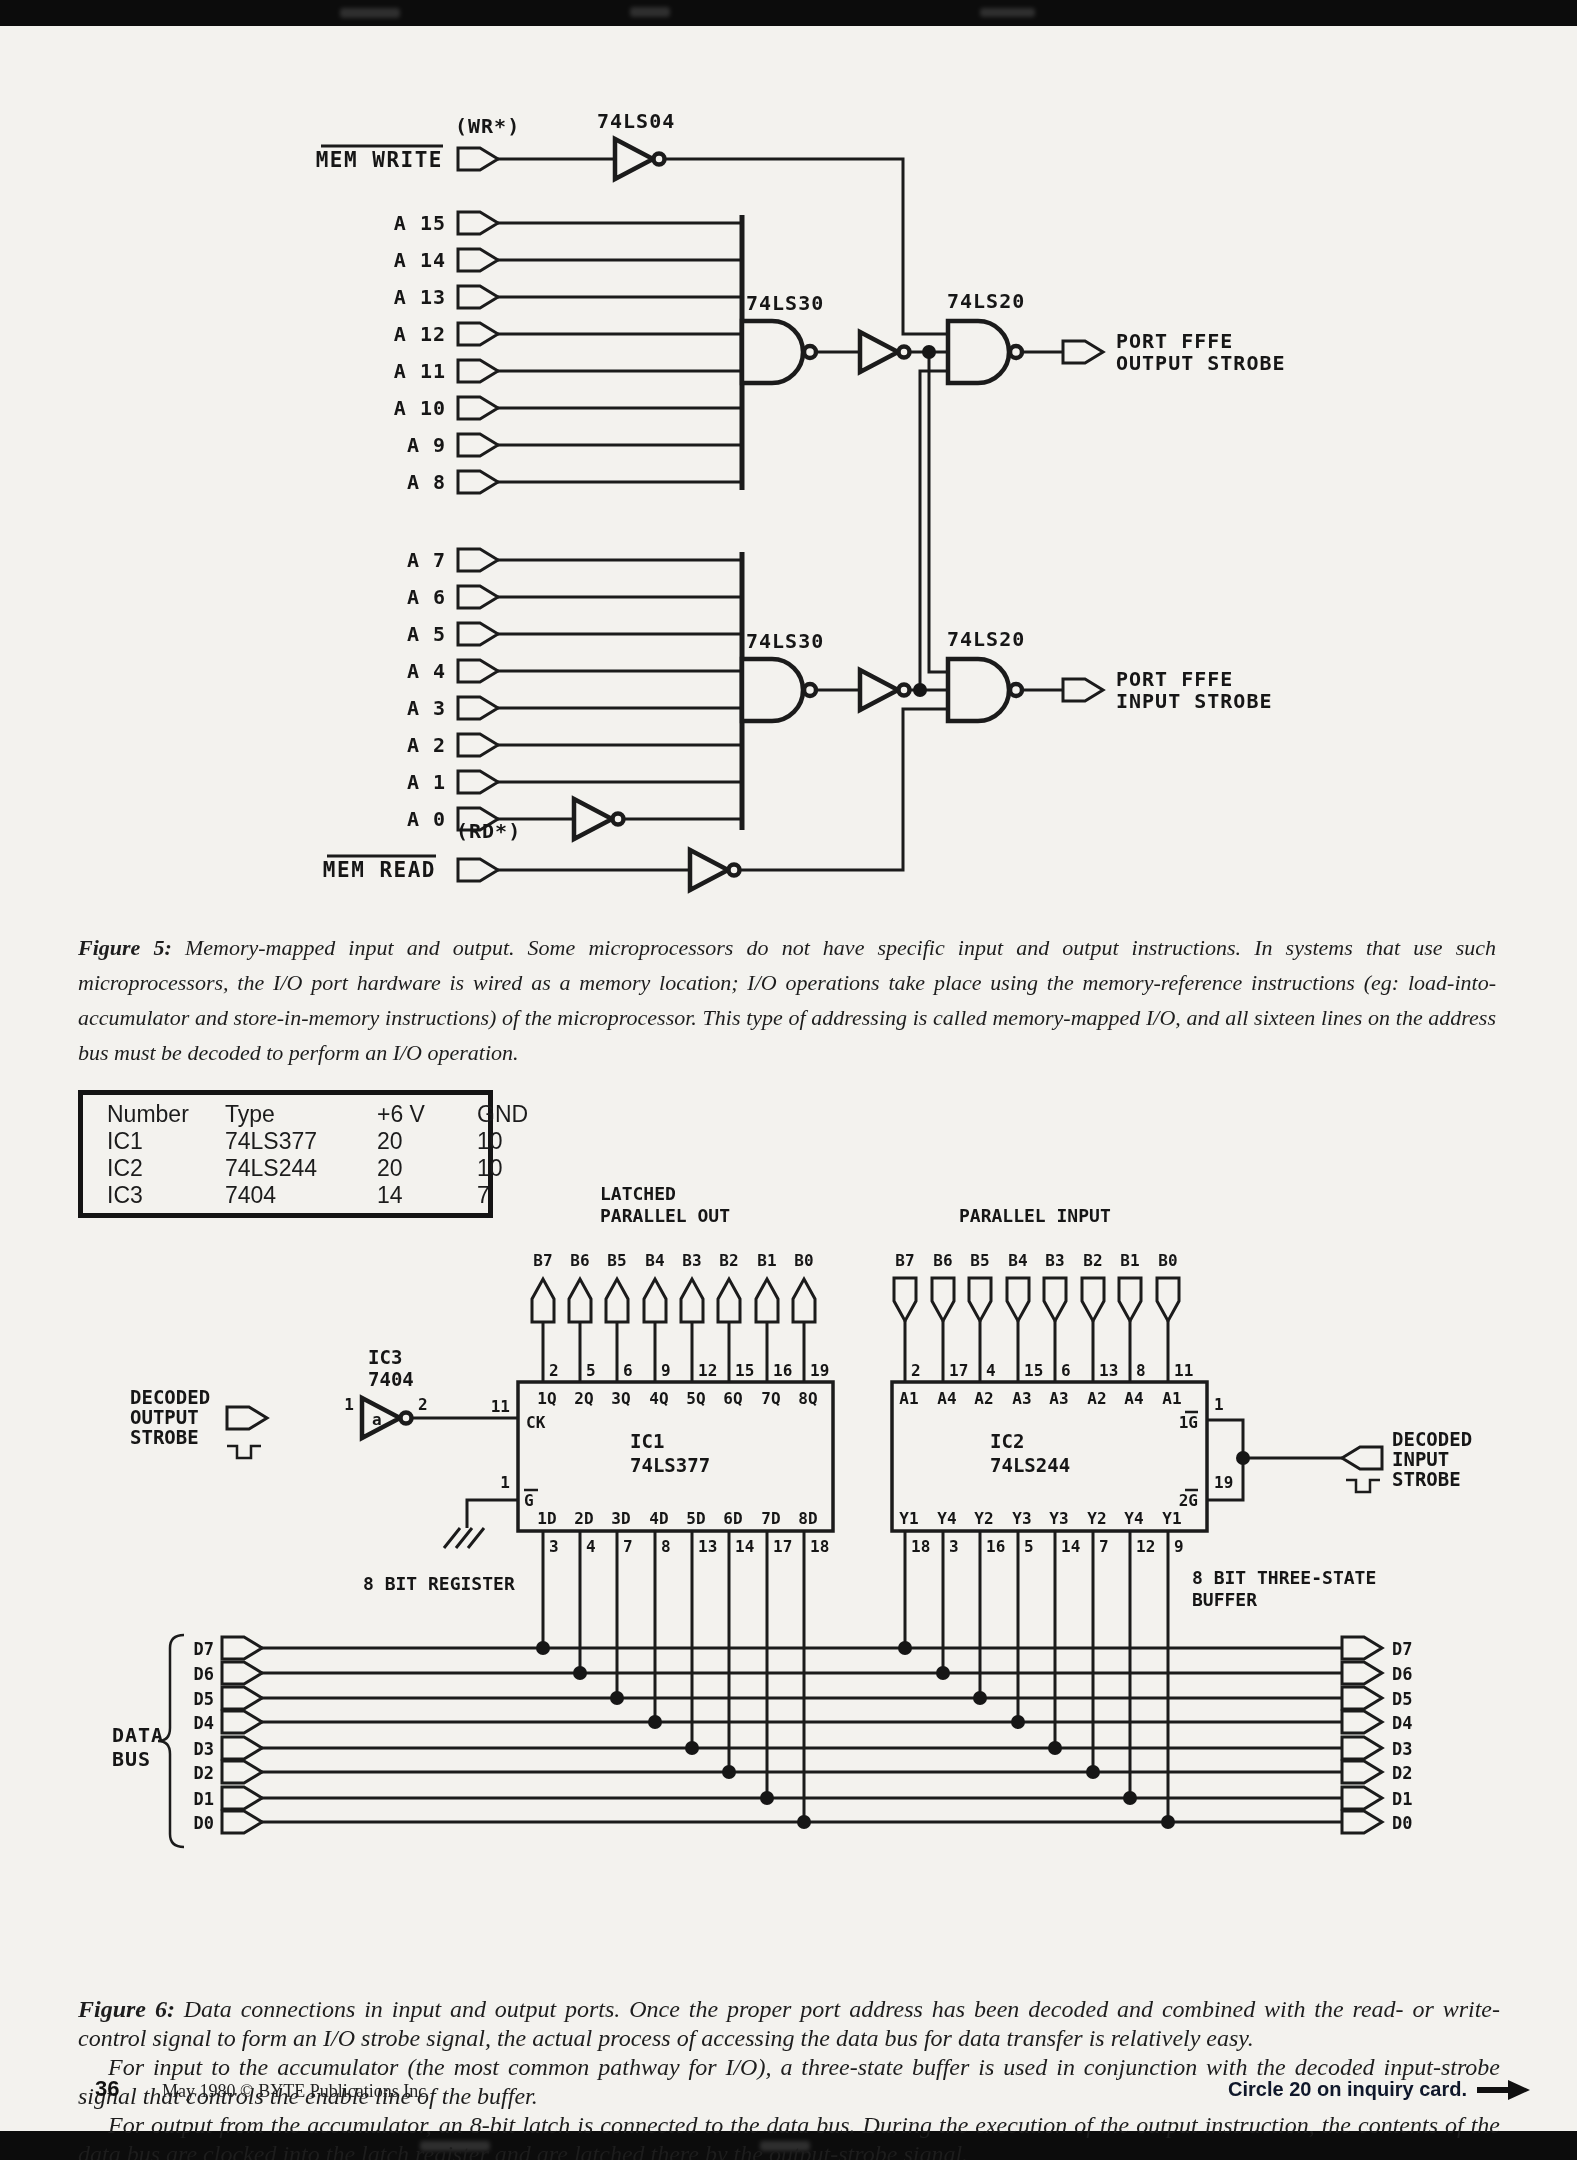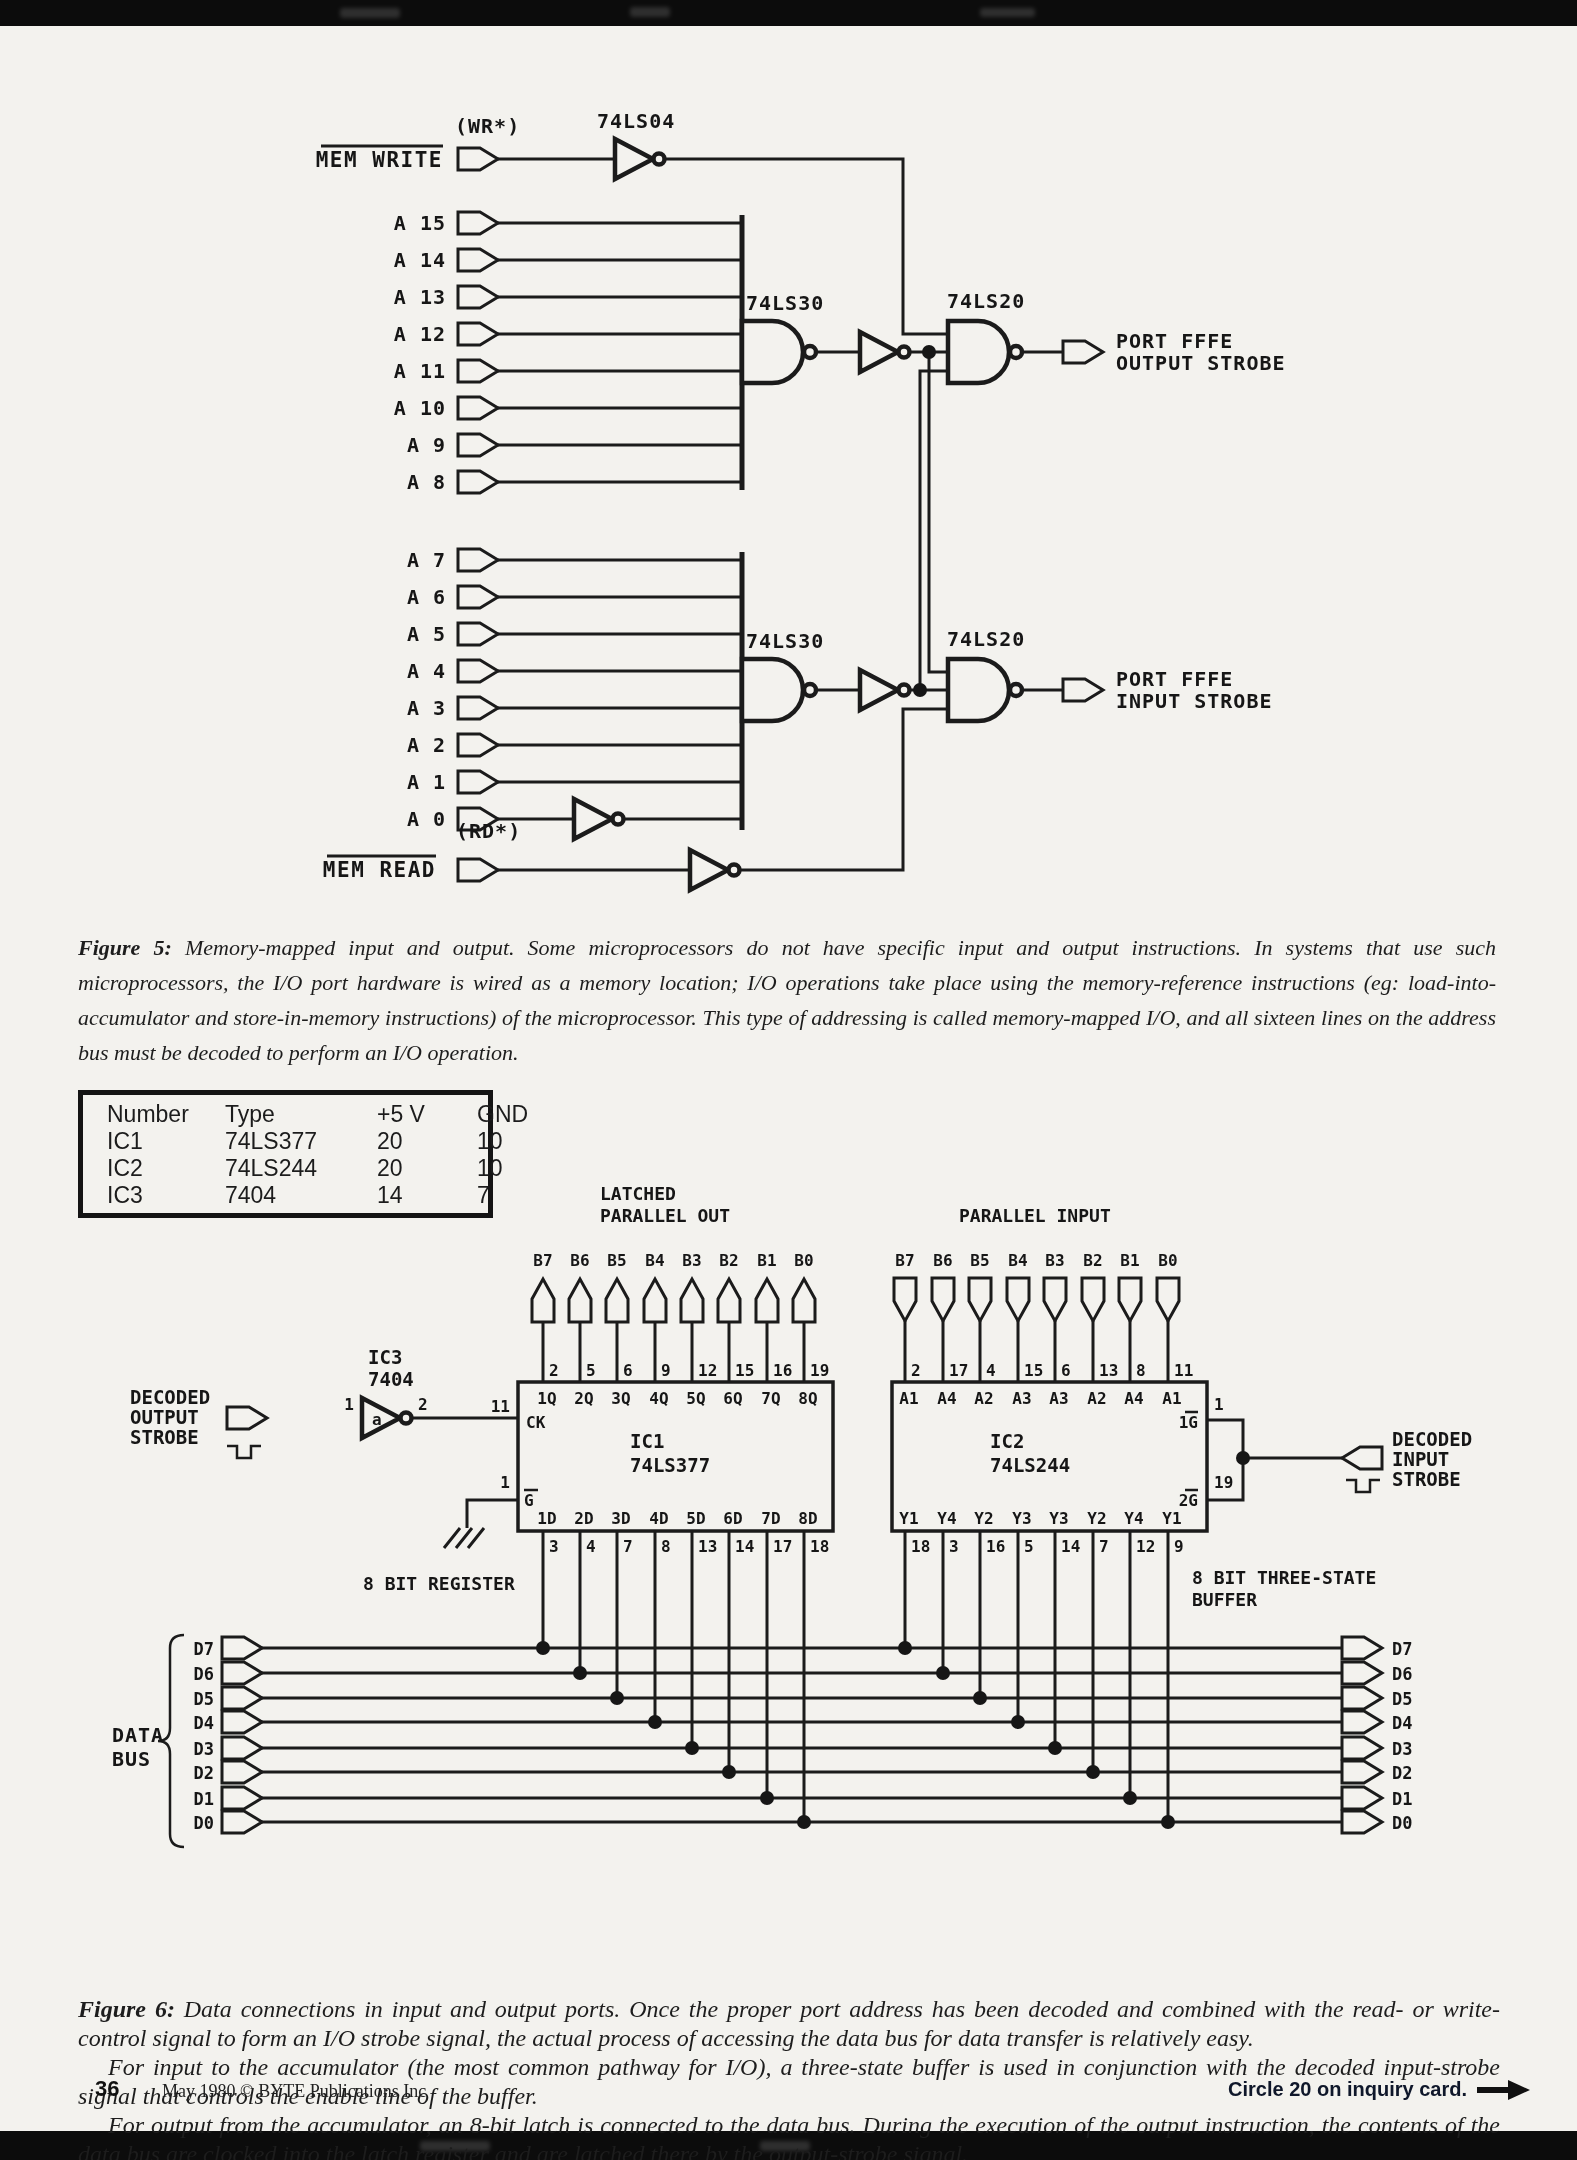--- a/index.html
+++ b/index.html
@@ -368,21 +368,21 @@
 </svg>
 
 <div class="caption cap5">
   <p><span class="cap-title">Figure 5:</span>
   <span>Memory-mapped input and output. Some microprocessors do not have specific input and output instructions. In systems that use such microprocessors, the I/O port hardware is wired as a memory location; I/O operations take place using the memory-reference instructions (eg: load-into-accumulator and store-in-memory instructions) of the microprocessor. This type of addressing is called memory-mapped I/O, and all sixteen lines on the address bus must be decoded to perform an I/O operation.</span></p>
 </div>
 
 <div class="ic-table">
   <span>Number</span>
   <span>Type</span>
-  <span>+5 V</span>
+  <span>+6 V</span>
   <span>GND</span>
   <span>IC1</span>
   <span>74LS377</span>
   <span>20</span>
   <span>10</span>
   <span>IC2</span>
   <span>74LS244</span>
   <span>20</span>
   <span>10</span>
   <span>IC3</span>

